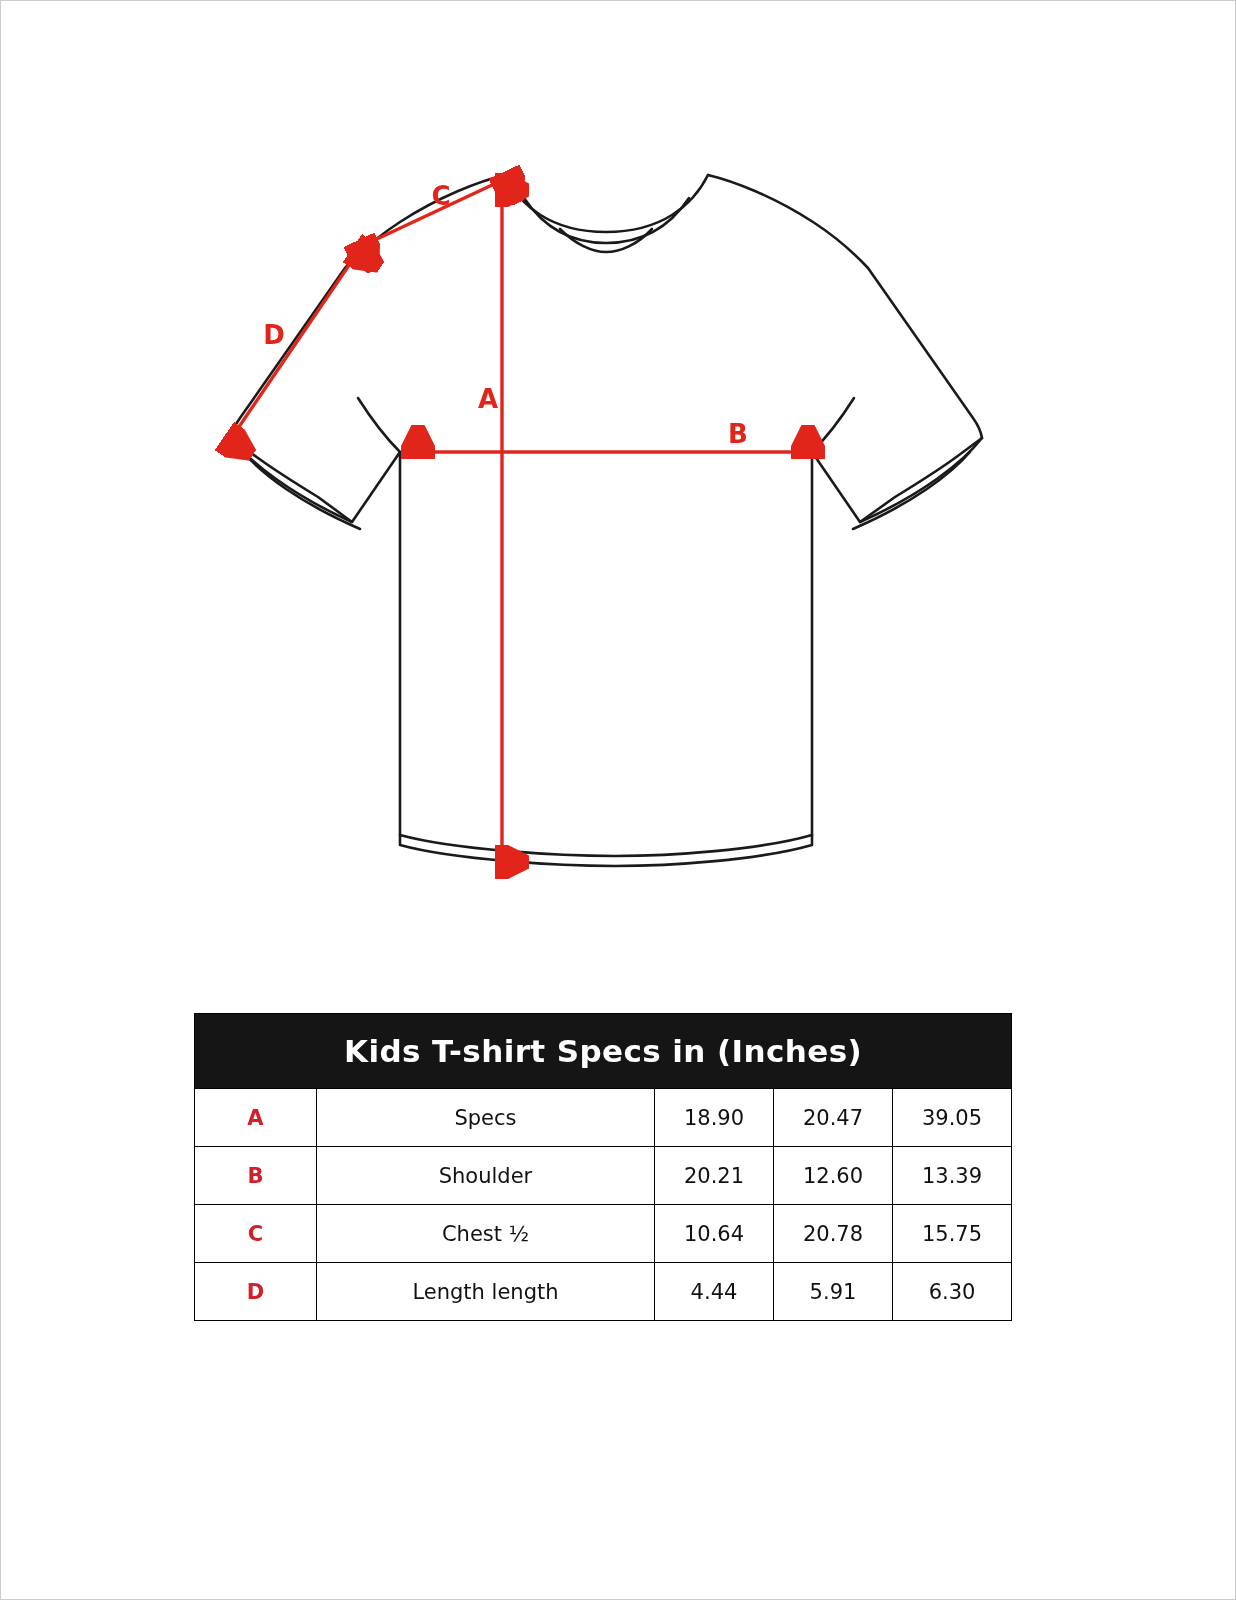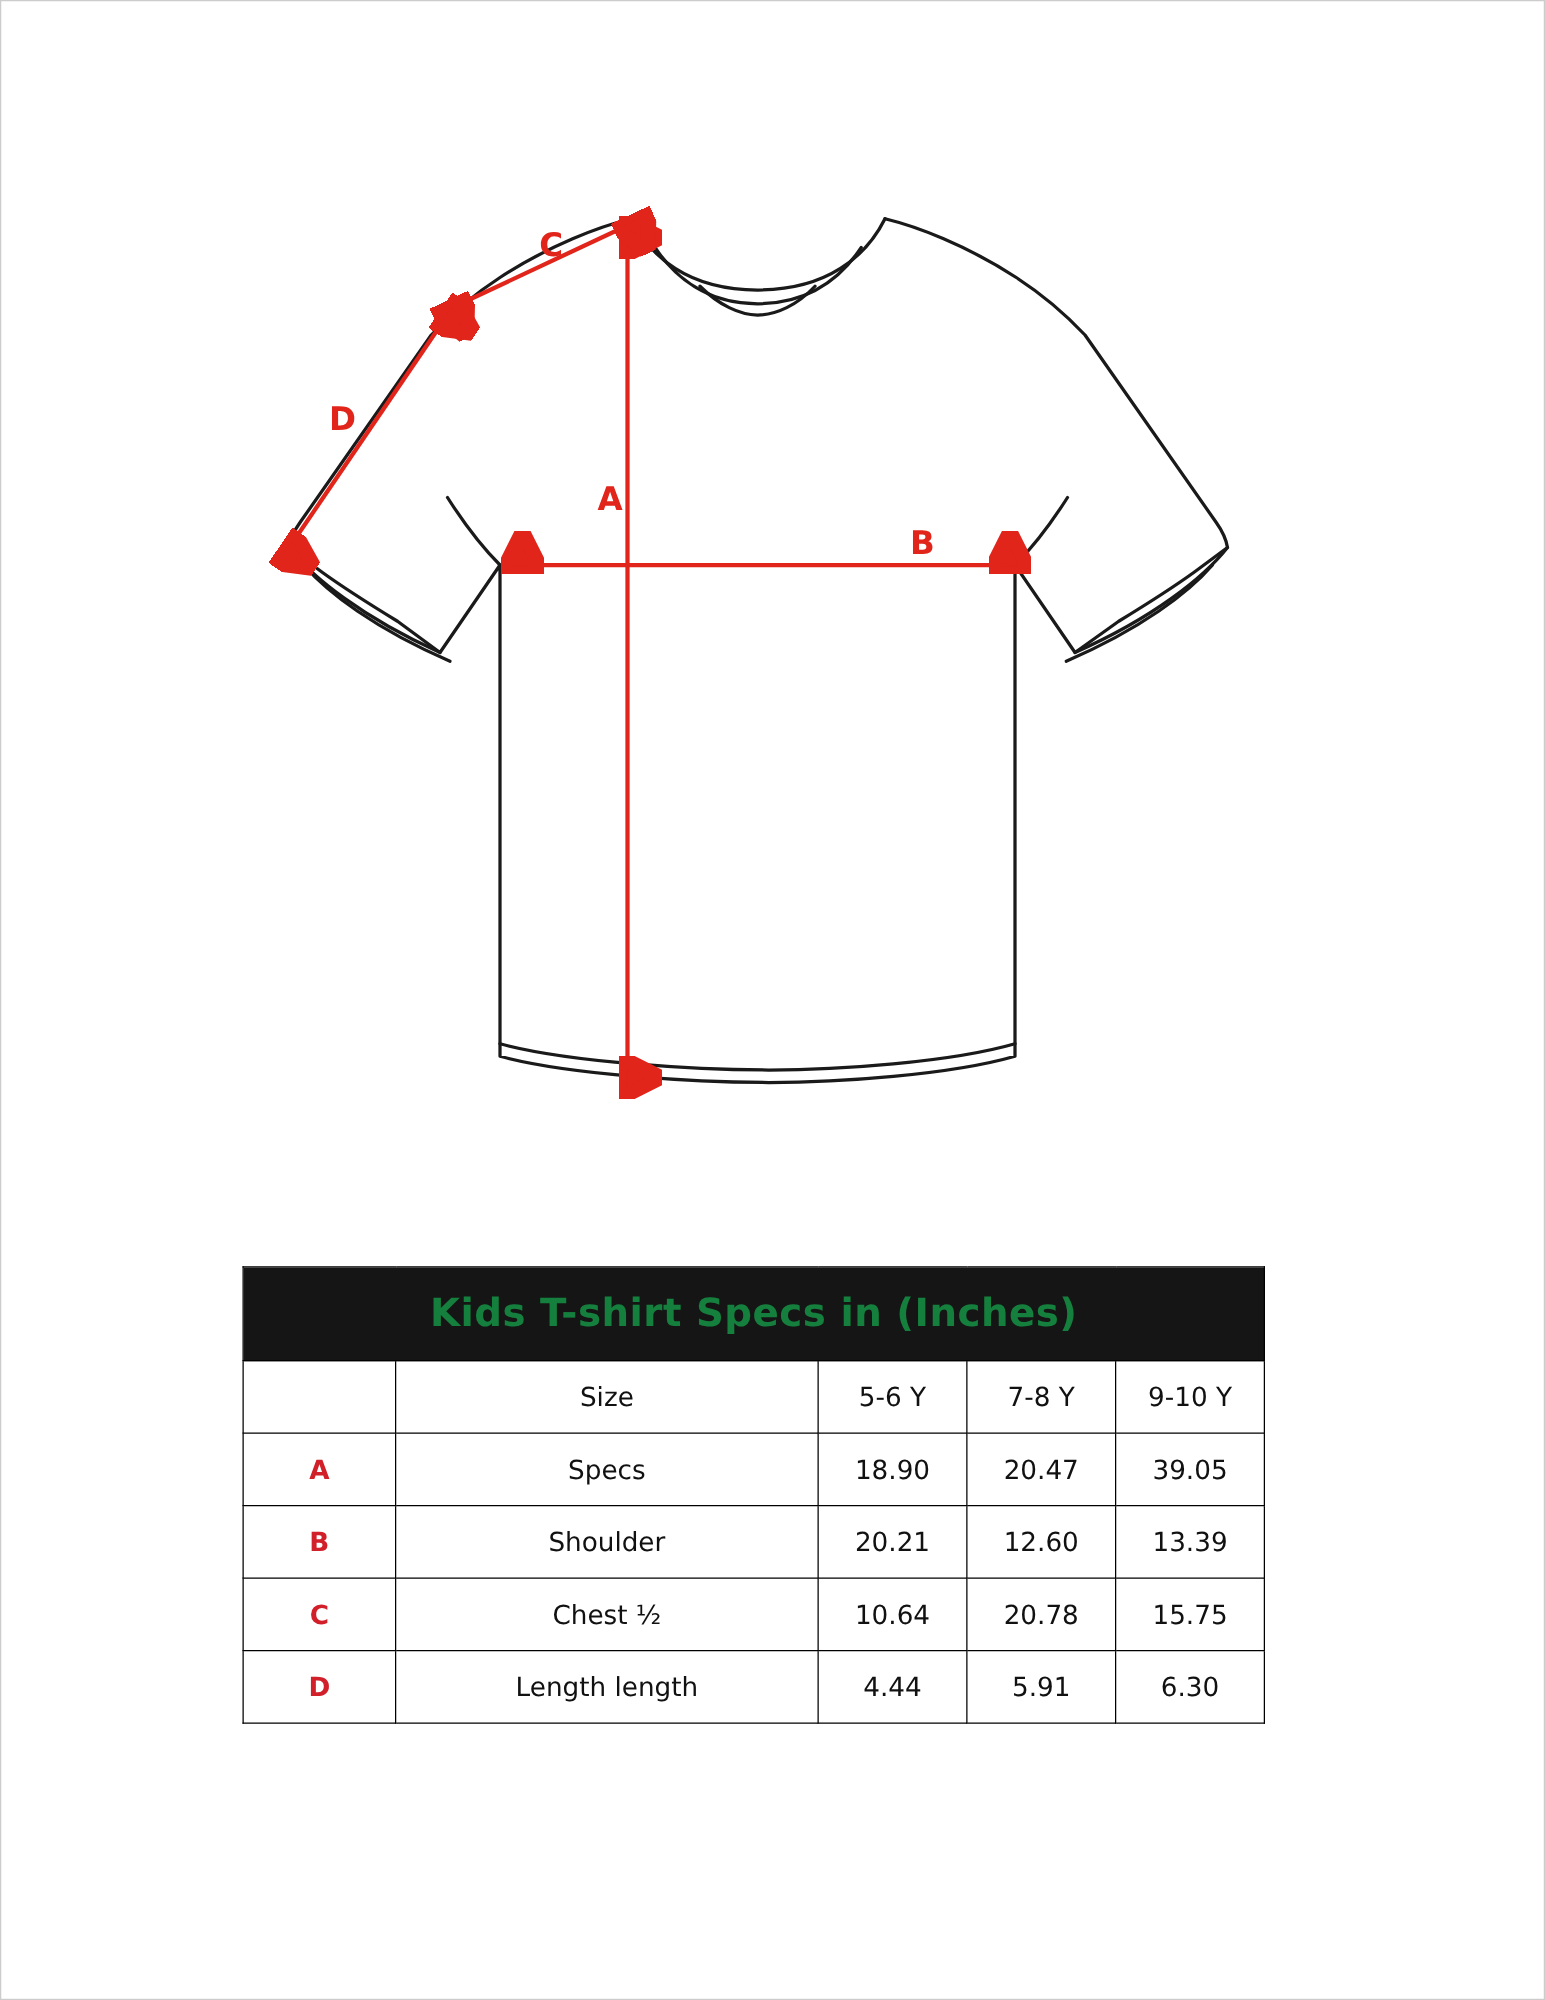--- a/index.html
+++ b/index.html
@@ -42,21 +42,21 @@
     table-layout: fixed;
   }
   table.spec-table td, table.spec-table th {
     border: 1px solid #000000;
     padding: 0;
     text-align: center;
     vertical-align: middle;
   }
   .title-cell {
     background: #151515;
-    color: #15803d;
+    color: #ffffff;
     font-size: 31px;
     font-weight: bold;
     height: 74px;
     letter-spacing: 0.4px;
   }
   .row-cell {
     height: 57px;
     font-size: 21px;
     color: #111111;
   }
@@ -160,27 +160,20 @@
         <col class="col-label">
       <col class="col-size">
         <col class="col-size">
         <col class="col-size">
     </colgroup>
     <tbody>
       <tr>
         <td class="title-cell" colspan="5">Kids T-shirt  Specs in   (Inches)</td>
       </tr>
       <tr>
-        <td class="row-cell"></td>
-        <td class="row-cell label-cell">Size</td>
-        <td class="row-cell">5-6 Y</td>
-        <td class="row-cell">7-8 Y</td>
-        <td class="row-cell">9-10 Y</td>
-      </tr>
-      <tr>
         <td class="row-cell code-cell">A</td>
         <td class="row-cell label-cell">Specs</td>
         <td class="row-cell">18.90</td>
         <td class="row-cell">20.47</td>
         <td class="row-cell">39.05</td>
       </tr>
       <tr>
         <td class="row-cell code-cell">B</td>
         <td class="row-cell label-cell">Shoulder</td>
         <td class="row-cell">20.21</td>

